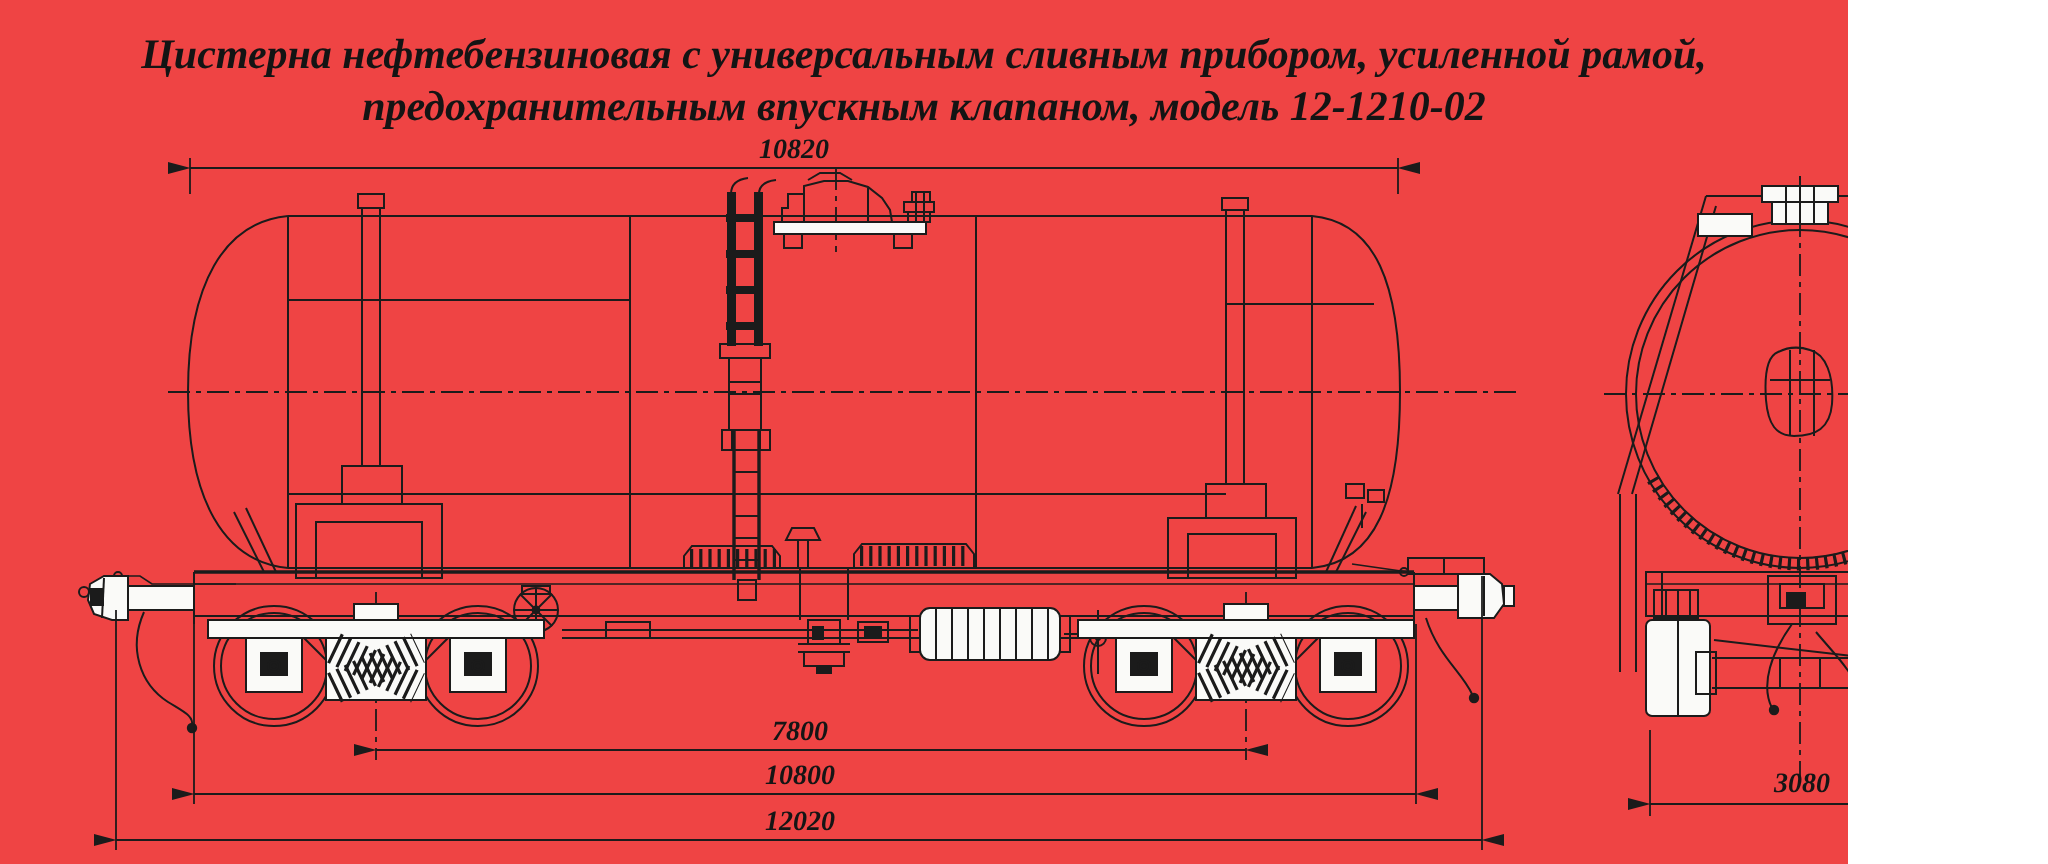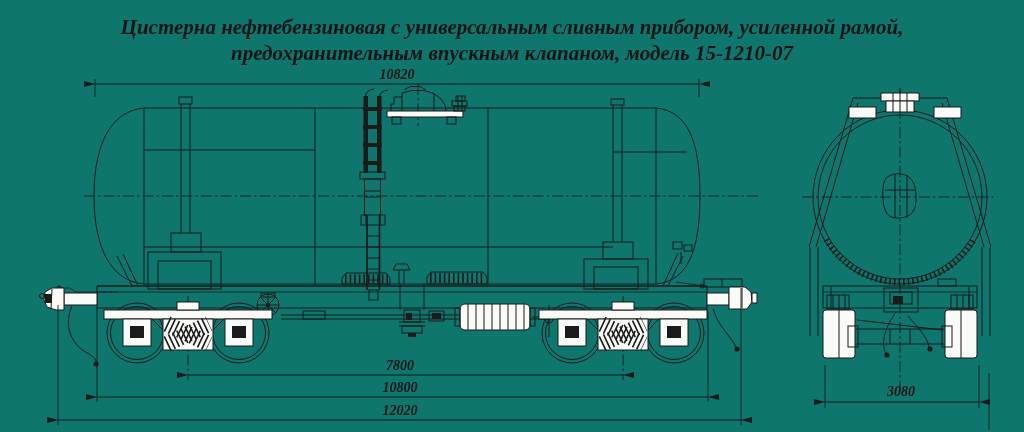--- a/index.html
+++ b/index.html
@@ -1,18 +1,18 @@
 <!DOCTYPE html>
 <html><head>
 <meta charset="utf-8">
 <style>
   html,body { margin:0; padding:0; }
   .page {
-    position:relative; width:1024px; height:432px;
-    background:#0f766e; overflow:hidden;
+    position:relative; width:924px; height:432px;
+    background:#ef4444; overflow:hidden;
     font-family:"Liberation Serif", serif;
   }
   .title-block { position:absolute; top:14px; left:0; right:0; text-align:center; color:#141414; }
   .title-line {
     font-family:"Liberation Serif", serif;
     font-style:italic; font-weight:bold;
     font-size:21px; line-height:26px; letter-spacing:0px;
     white-space:nowrap;
   }
   svg { position:absolute; left:0; top:0; }
@@ -32,21 +32,21 @@
     text-anchor:middle;
   }
 </style>
 </head>
 <body>
 
 <div class="page">
 
   <div class="title-block">
     <div class="title-line">Цистерна нефтебензиновая с универсальным сливным прибором, усиленной рамой,</div>
-    <div class="title-line">предохранительным впускным клапаном, модель 15-1210-07</div>
+    <div class="title-line">предохранительным впускным клапаном, модель 12-1210-02</div>
   </div>
 
   <svg width="1024" height="432" viewBox="0 0 1024 432">
     <defs>
       <marker id="dimarrow" markerUnits="userSpaceOnUse" markerWidth="12" markerHeight="8" refX="0.8" refY="4" orient="auto-start-reverse">
         <path d="M0.5,4 L12,1 L12,7 Z" fill="#1b1b1b"></path>
       </marker>
     </defs>
 
     <g>

